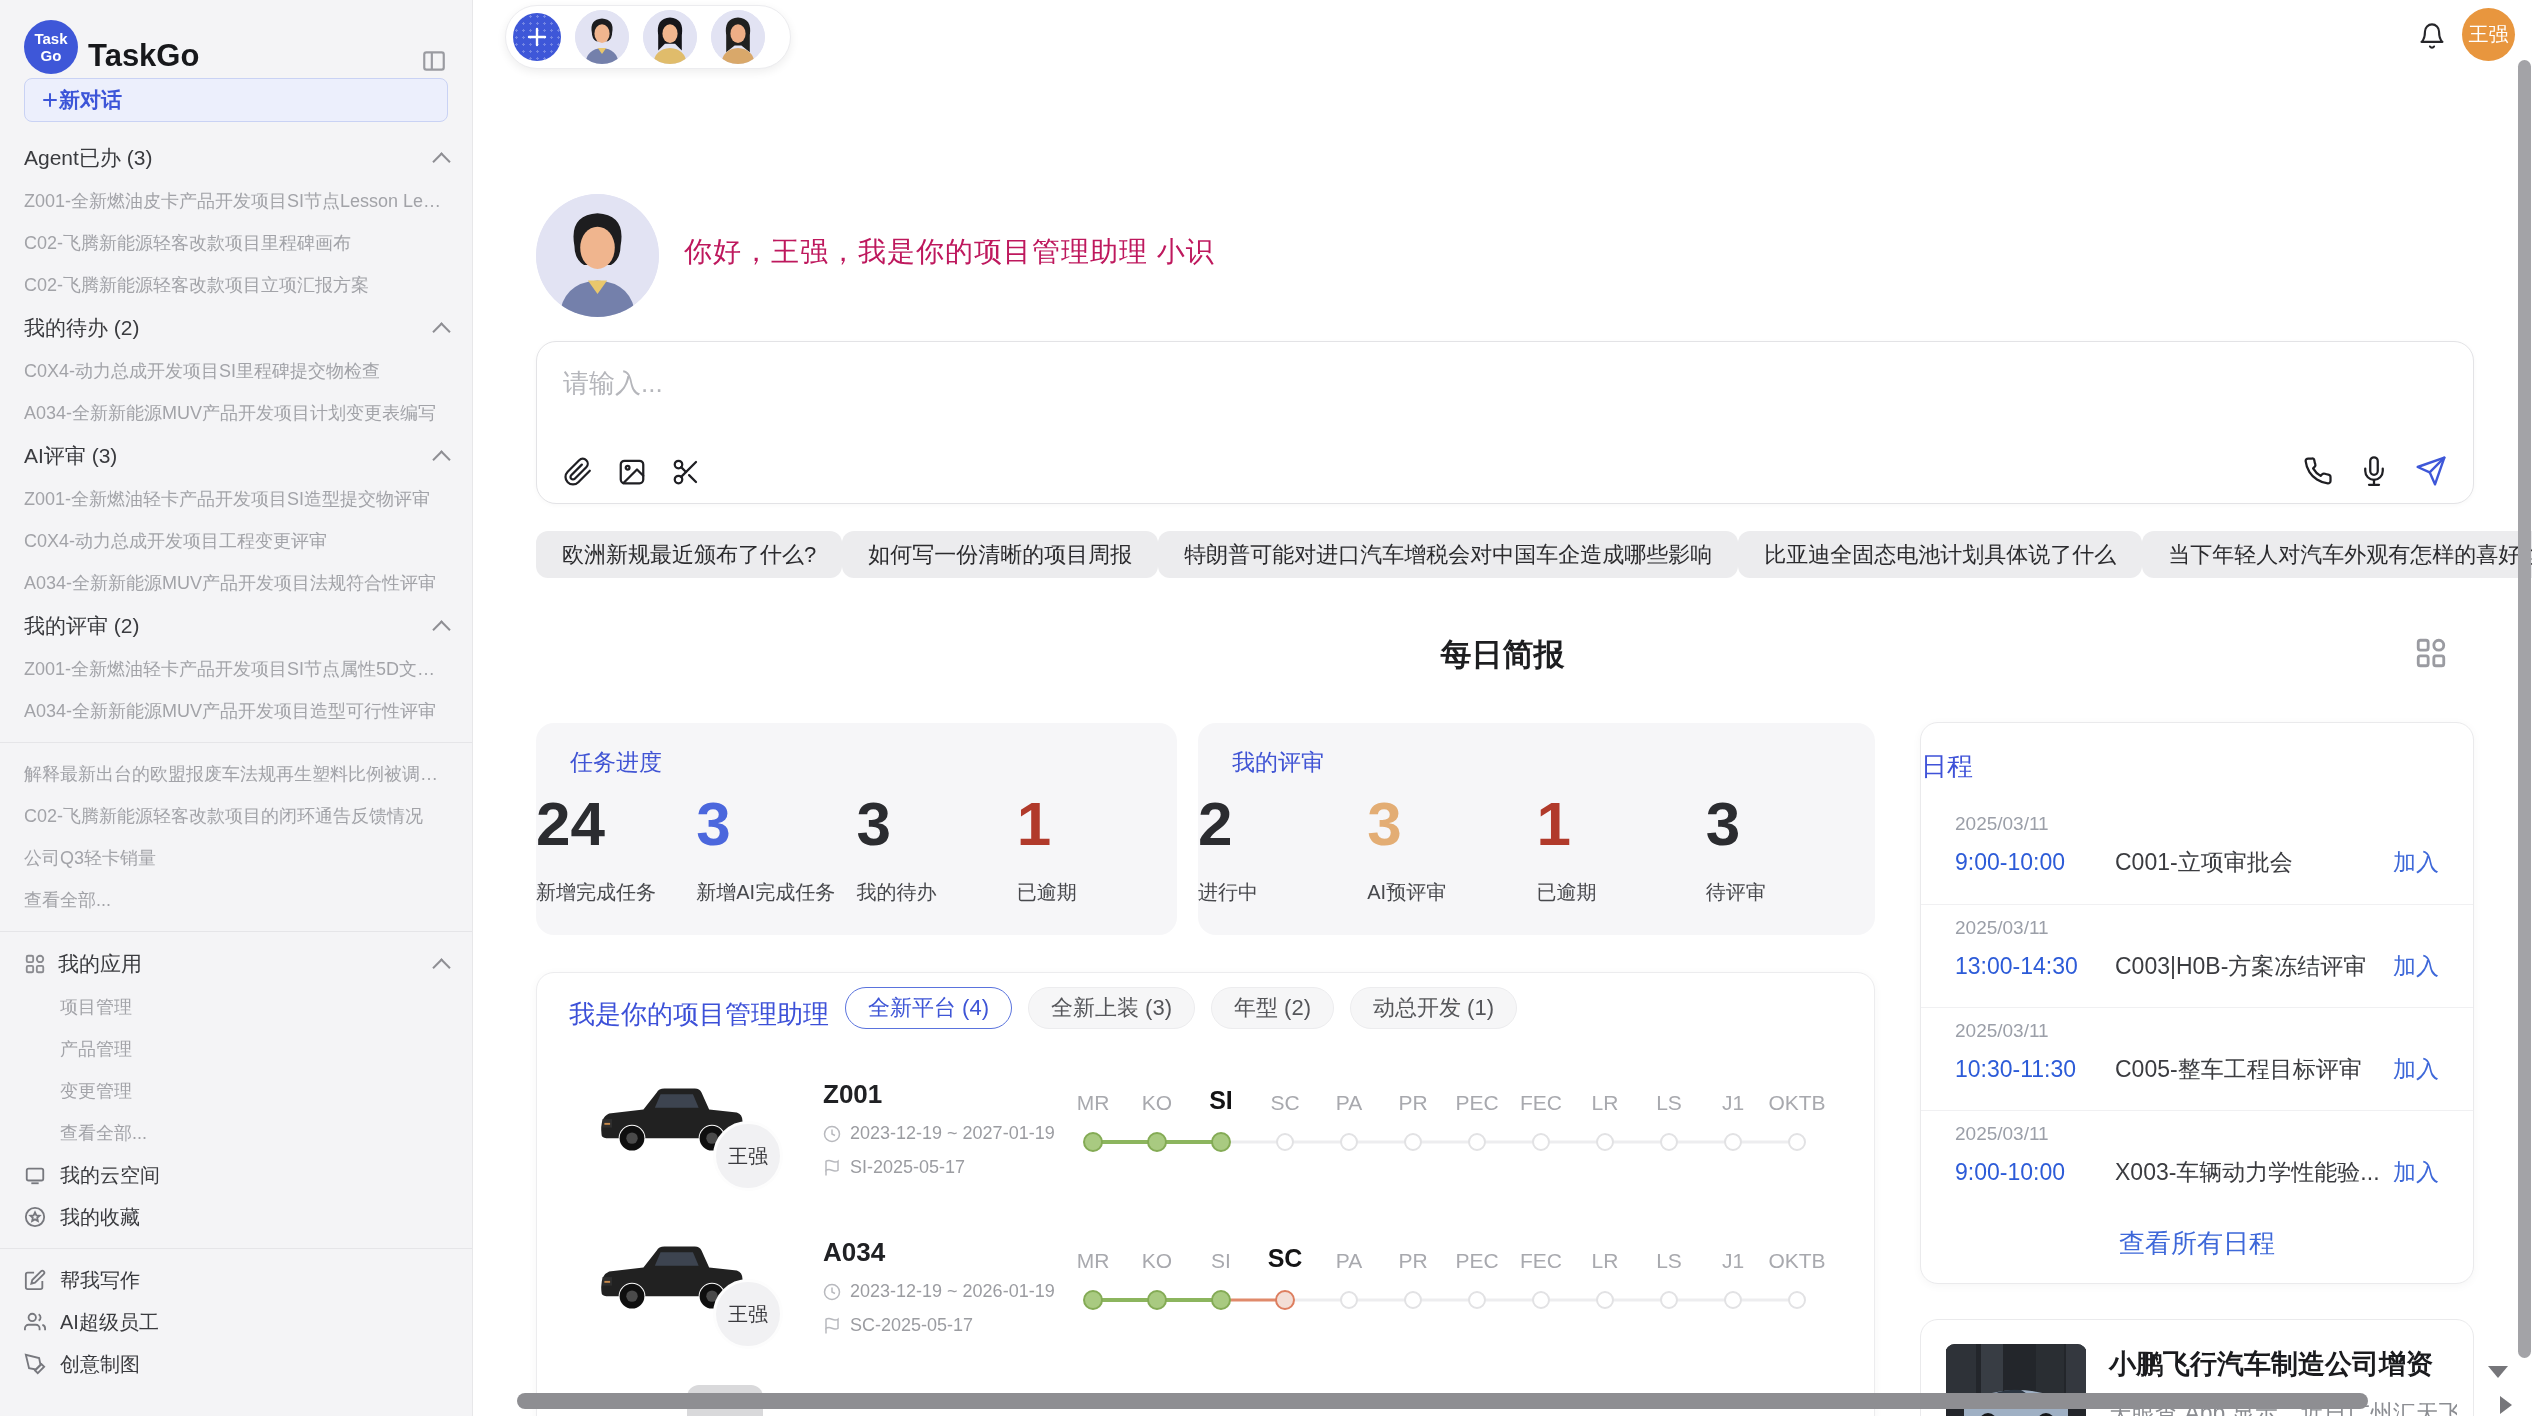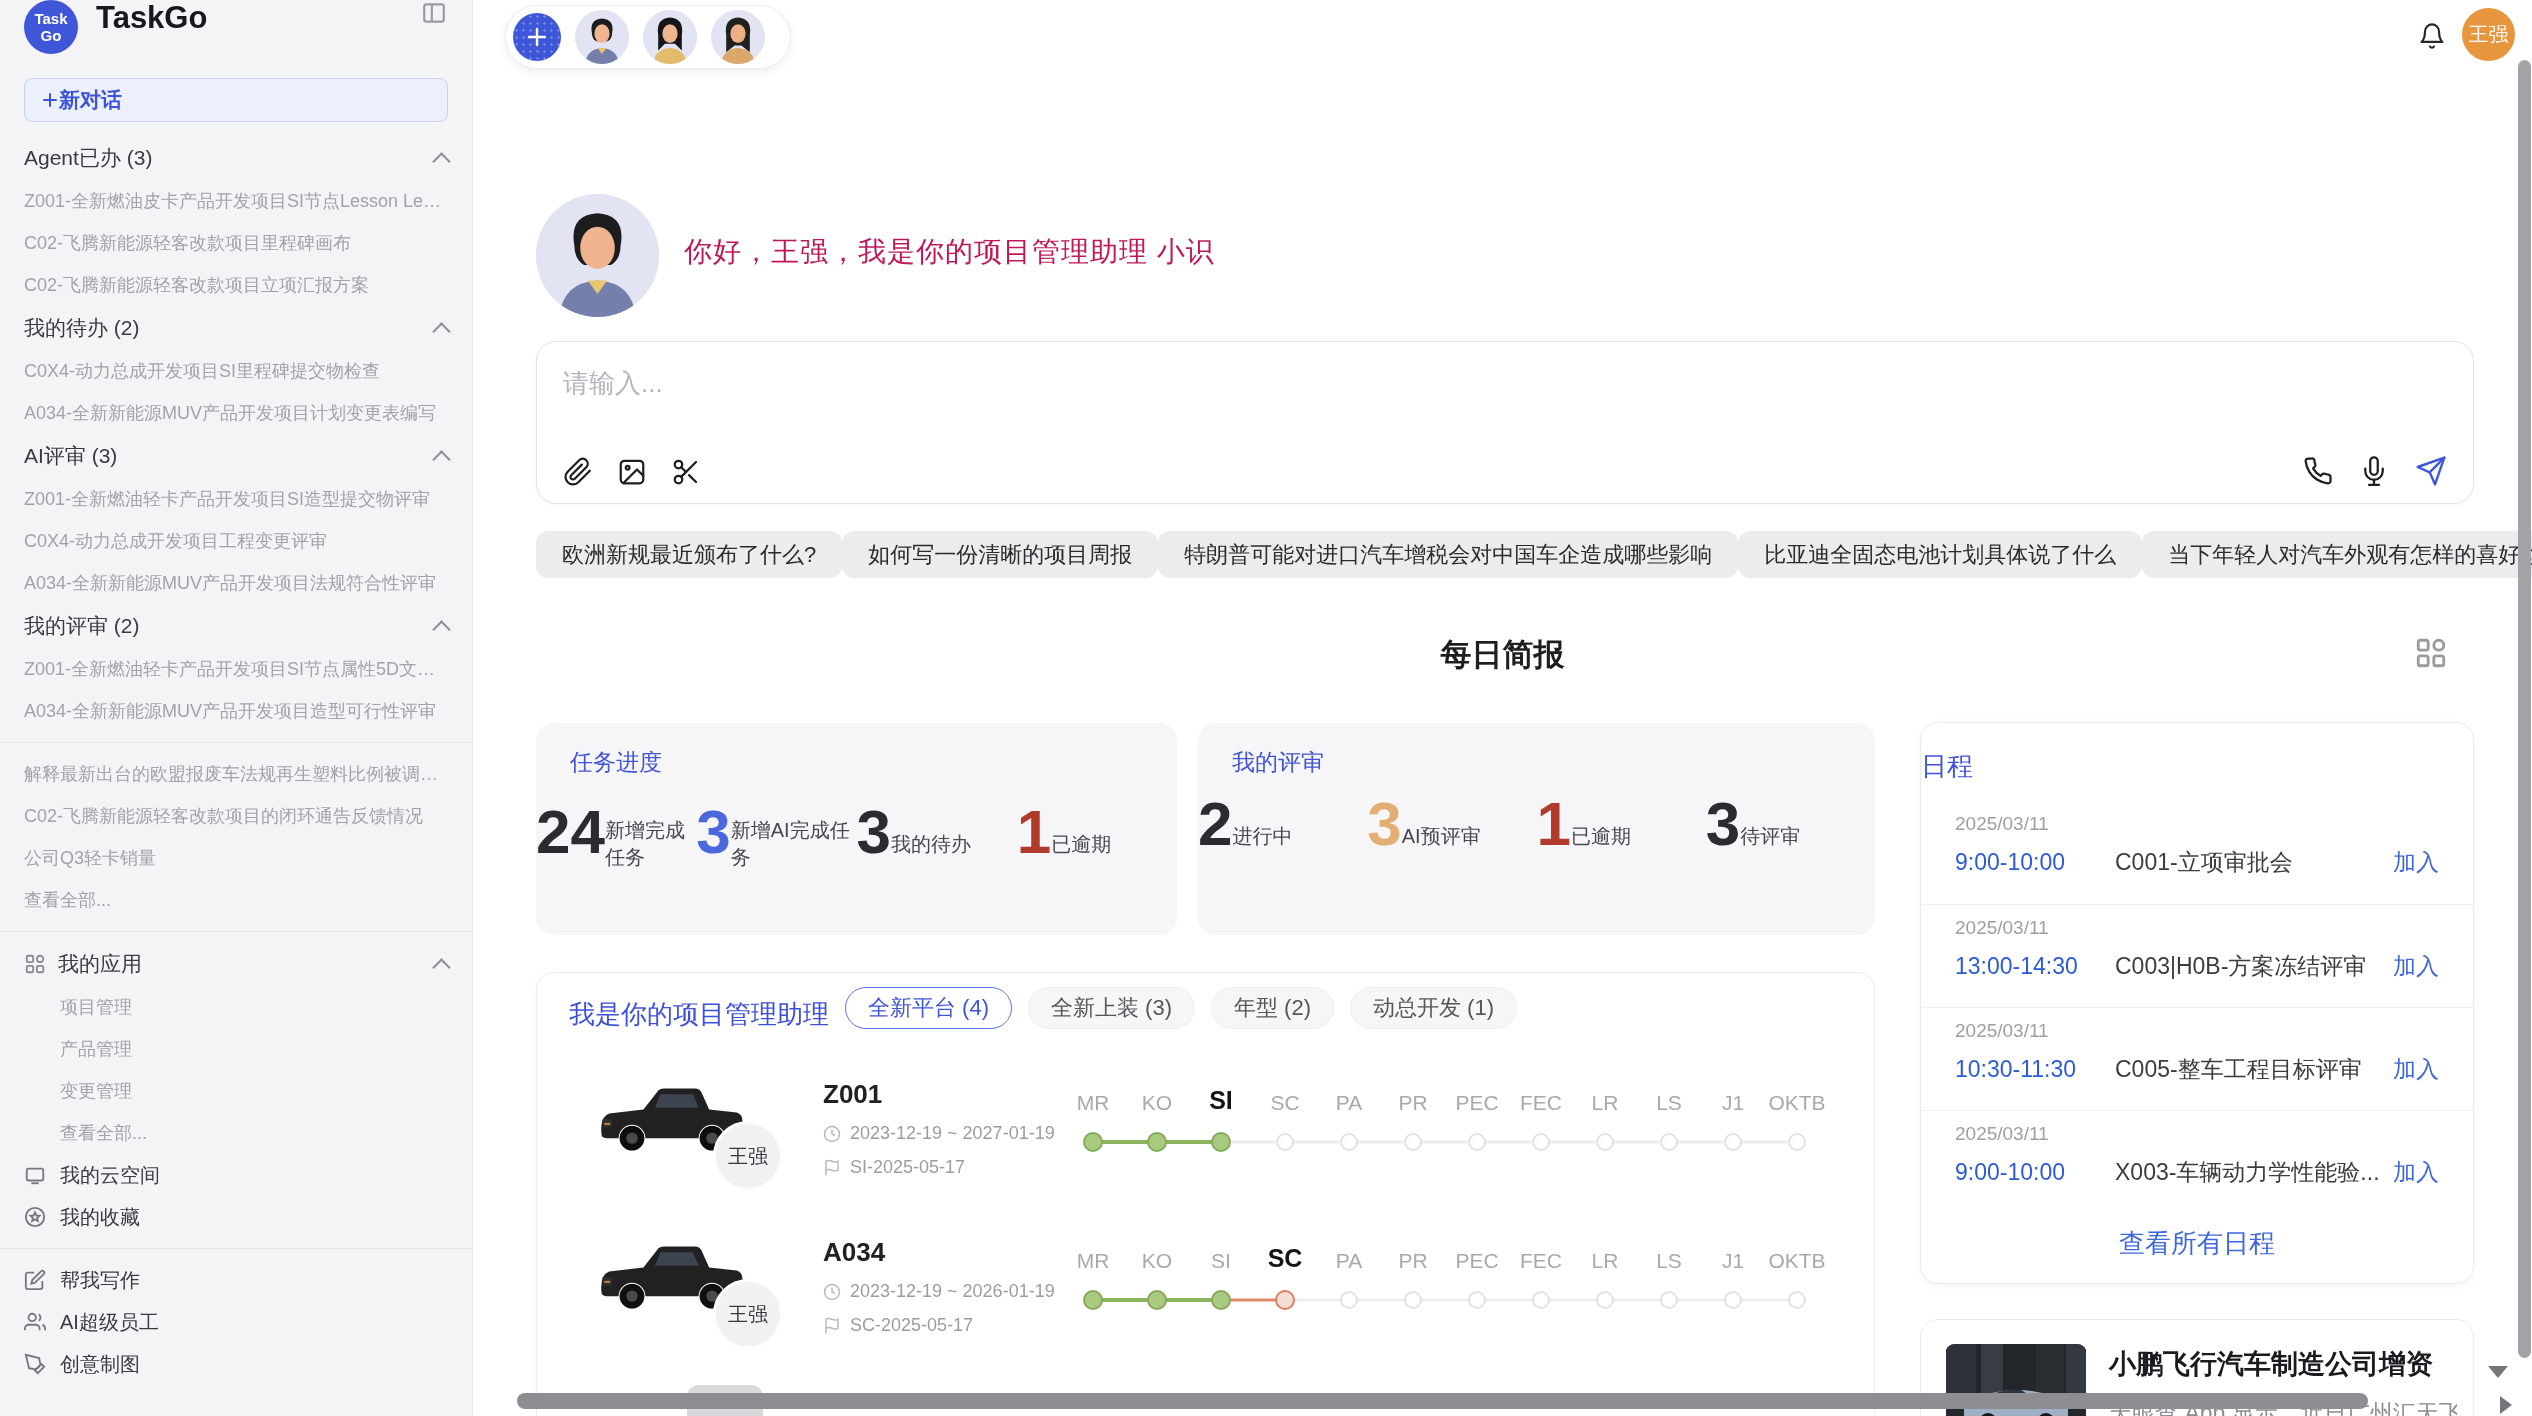--- a/index.html
+++ b/index.html
@@ -2,21 +2,21 @@
 <html><head>
 <meta charset="utf-8">
 <style>
   *{margin:0;padding:0;box-sizing:border-box}
   html,body{width:2532px;height:1416px}
   body{position:relative;background:#fff;font-family:"Liberation Sans","DejaVu Sans",sans-serif;overflow:hidden;color:#222}
   svg{display:block}
 
   
   .sidebar{position:absolute;left:0;top:0;width:473px;height:1416px;background:#f4f4f6;border-right:1px solid #e7e7e9;padding:0 24px}
-  .side-header{height:74px;display:flex;align-items:flex-start;gap:18px}
+  .side-header{height:74px;display:flex;align-items:flex-end;gap:10px}
   .logo{width:54px;height:54px;border-radius:50%;background:#3e57d8;color:#fff;display:flex;flex-direction:column;align-items:center;justify-content:center;font-size:15px;line-height:17px;font-weight:700}
   .app-title{font-size:31px;font-weight:700;color:#17181b;flex:1}
   .collapse-btn{color:#9a9ba1;cursor:pointer}
   .new-chat{height:44px;margin:4px 0 14px;border:1px solid #c9d2f4;background:#eceffc;border-radius:8px;color:#3c55d8;font-size:21px;font-weight:600;display:flex;align-items:center;padding:0 16px;cursor:pointer}
   .s-head{height:44px;display:flex;align-items:center;font-size:21px;color:#3a3b3f;cursor:pointer}
   .s-head .chev{margin-left:auto}
   .chev{width:13px;height:13px;border-left:2px solid #8e8e93;border-top:2px solid #8e8e93;transform:rotate(45deg);margin-top:6px}
   .s-item{height:42px;line-height:42px;font-size:18px;color:#a2a3a8;white-space:nowrap;overflow:hidden;text-overflow:ellipsis;cursor:pointer}
   .s-item.indent{padding-left:36px}
   .divider{height:1px;background:#e5e5e8;margin:10px -24px}
@@ -49,21 +49,21 @@
   .chip{height:47px;background:#ececee;border-radius:12px;display:flex;align-items:center;padding:0 26px;font-size:22px;color:#2b2b2e;white-space:nowrap;cursor:pointer}
 
   
   .brief-title{position:absolute;left:505px;top:634px;width:1995px;text-align:center;font-size:31px;font-weight:700;color:#1d1e20}
   .brief-grid{position:absolute;left:2414px;top:636px;color:#9a9ba1;cursor:pointer}
   .stat-card{position:absolute;top:723px;height:212px;background:#f6f6f8;border-radius:18px}
   .stat-card.c0{left:536px;width:641px}
   .stat-card.c1{left:1198px;width:677px}
   .card-label{position:absolute;left:34px;top:24px;font-size:23px;color:#4054d4}
   .stats{position:absolute;left:0;right:0;top:70px;display:flex}
-  .stat{flex:1;display:flex;flex-direction:row;align-items:center}
+  .stat{flex:1;display:flex;flex-direction:column;}
   .num{font-size:62px;font-weight:600;line-height:1}
   .slab{margin-top:24px;font-size:20px;color:#47484c}
 
   
   .dash-card{position:absolute;left:536px;top:972px;width:1339px;height:470px;background:#fff;border:1px solid #ececee;border-radius:18px;box-shadow:0 2px 10px rgba(0,0,0,.04);overflow:hidden}
   .dash-title{position:absolute;left:32px;top:24px;font-size:26px;color:#3c50d8}
   .tabs{position:absolute;left:308px;top:14px;display:flex;gap:16px}
   .tab{height:42px;padding:0 22px;border-radius:21px;font-size:22px;display:flex;align-items:center;cursor:pointer;background:#f6f6f7;border:1px solid #ececee;color:#55565a;white-space:nowrap}
   .tab.active{border:1px solid #5a73dd;color:#3e55d6;background:#fff}
   .proj{position:absolute;left:0;right:0;height:158px}

